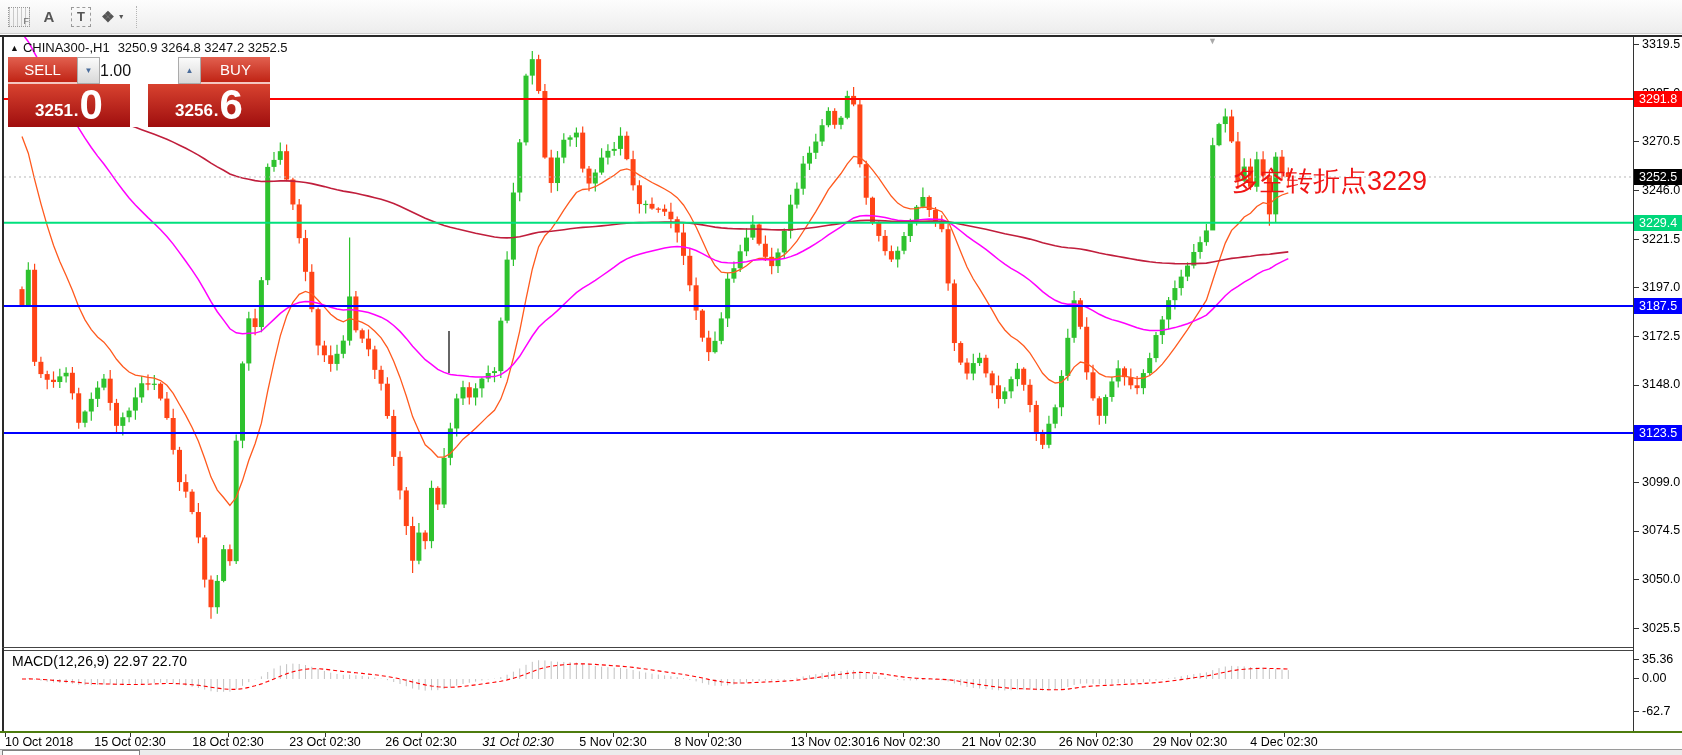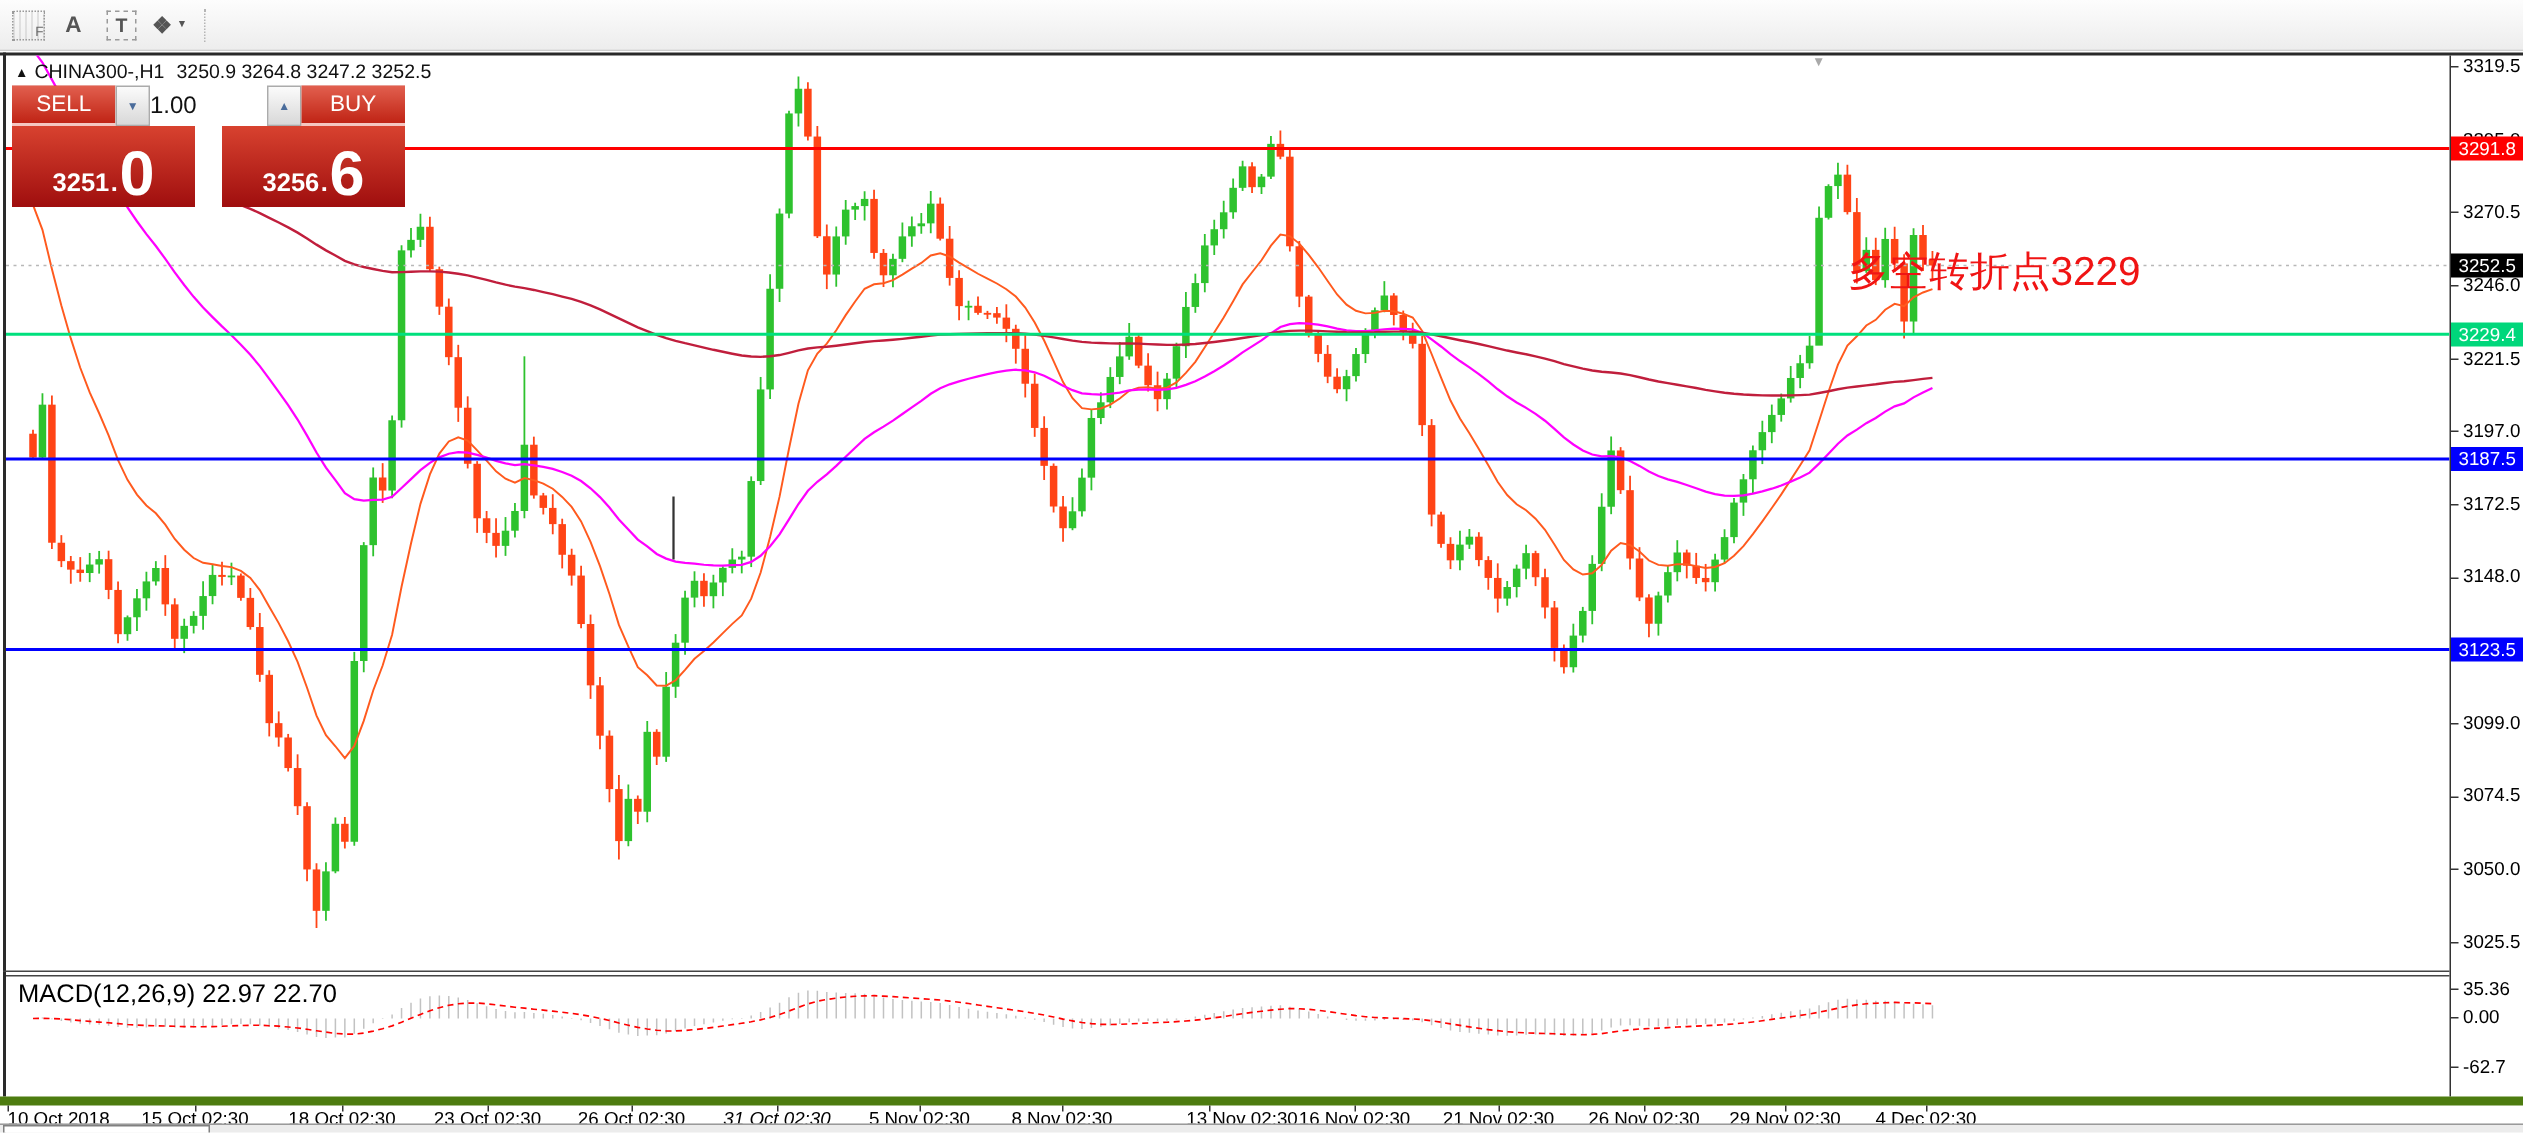--- a/index.html
+++ b/index.html
@@ -31,21 +31,21 @@
   #main-pane{position:absolute;left:4px;top:37px;width:1629px;height:610px;cursor:crosshair;}
 
   
   #price-axis{position:absolute;left:1634px;top:37px;width:48px;height:712px;font-size:12.5px;color:#000;}
   .ptick{position:absolute;left:0;height:15px;line-height:15px;white-space:nowrap;}
   .ptick .dash{display:inline-block;width:5px;height:1px;background:#333;vertical-align:middle;margin-right:3px;}
   .pbadge{position:absolute;left:0;width:48px;height:16px;line-height:16px;padding-left:5px;box-sizing:border-box;
           font-size:12.5px;white-space:nowrap;}
 
   
-  #time-axis{position:absolute;left:0;top:731px;width:1682px;height:18px;border-top:6px solid #4d7c0f;
+  #time-axis{position:absolute;left:0;top:731px;width:1682px;height:18px;border-top:2px solid #4d7c0f;
              font-size:12.5px;color:#000;background:#fff;}
   .ttick{position:absolute;top:2px;white-space:nowrap;transform:translateX(-50%);}
   .ttick.left{transform:none;}
   .tmark{position:absolute;top:0;width:1px;height:4px;background:#333;}
 
   
   #tab-strip{position:absolute;left:0;top:749px;width:1682px;height:6px;background:#ececec;border-top:1px solid #9a9a9a;}
   #tab-strip .tab{position:absolute;left:2px;top:0;width:138px;height:6px;background:#fff;border:1px solid #808080;border-bottom:none;box-sizing:border-box;}
 
   
@@ -57,30 +57,30 @@
   #trade-panel{position:absolute;left:8px;top:57px;width:262px;height:70px;}
   #tp-row1{display:flex;height:27px;}
   .tp-btn{width:69px;background:linear-gradient(#e2604f,#c02415);color:#fff;font-size:15px;
           display:flex;align-items:center;justify-content:center;border-bottom:2px solid rgba(255,255,255,.65);
           box-sizing:border-box;cursor:pointer;}
   #tp-spinner{flex:1;display:flex;background:#fff;align-items:stretch;}
   .spin-btn{width:21px;background:linear-gradient(#fbfbfb,#d8d8d8);border:1px solid #ababab;color:#4a6c9b;
             font-size:8px;display:flex;align-items:center;justify-content:center;cursor:pointer;}
   #vol-input{flex:1;border:none;outline:none;text-align:left;font-size:16px;padding:0 5px 0 0;width:60px;
              font-family:"Liberation Sans",sans-serif;color:#111;}
-  #tp-row2{display:flex;height:54px;margin-top:0;background:#fff;gap:18px;}
+  #tp-row2{display:flex;height:43px;margin-top:0;background:#fff;gap:18px;}
   .pricebox{flex:1;background:linear-gradient(#d8422f,#9f0e0e);color:#fff;display:flex;align-items:flex-end;
             justify-content:center;padding-bottom:3px;cursor:pointer;}
   .pint{font-size:17px;font-weight:bold;line-height:20px;margin-bottom:3px;}
   .pdot{font-size:17px;font-weight:bold;margin:0 1px 3px 1px;}
   .pbig{font-size:42px;font-weight:bold;line-height:38px;}
 
   
   #cn-note{position:absolute;left:1232px;top:163px;font-size:27px;white-space:nowrap;}
-  #macd-label{position:absolute;left:12px;top:653px;font-size:17px;color:#000;}
+  #macd-label{position:absolute;left:12px;top:653px;font-size:14px;color:#000;}
   #scroll-marker{position:absolute;left:1208px;top:36px;font-size:9px;color:#a9a9a9;}
 </style>
 </head>
 <body>
 
 <div id="toolbar">
   <div class="grid-f">F</div>
   <div class="tb-icon">A</div>
   <div class="tb-icon">
     <span class="t-box">T</span>

